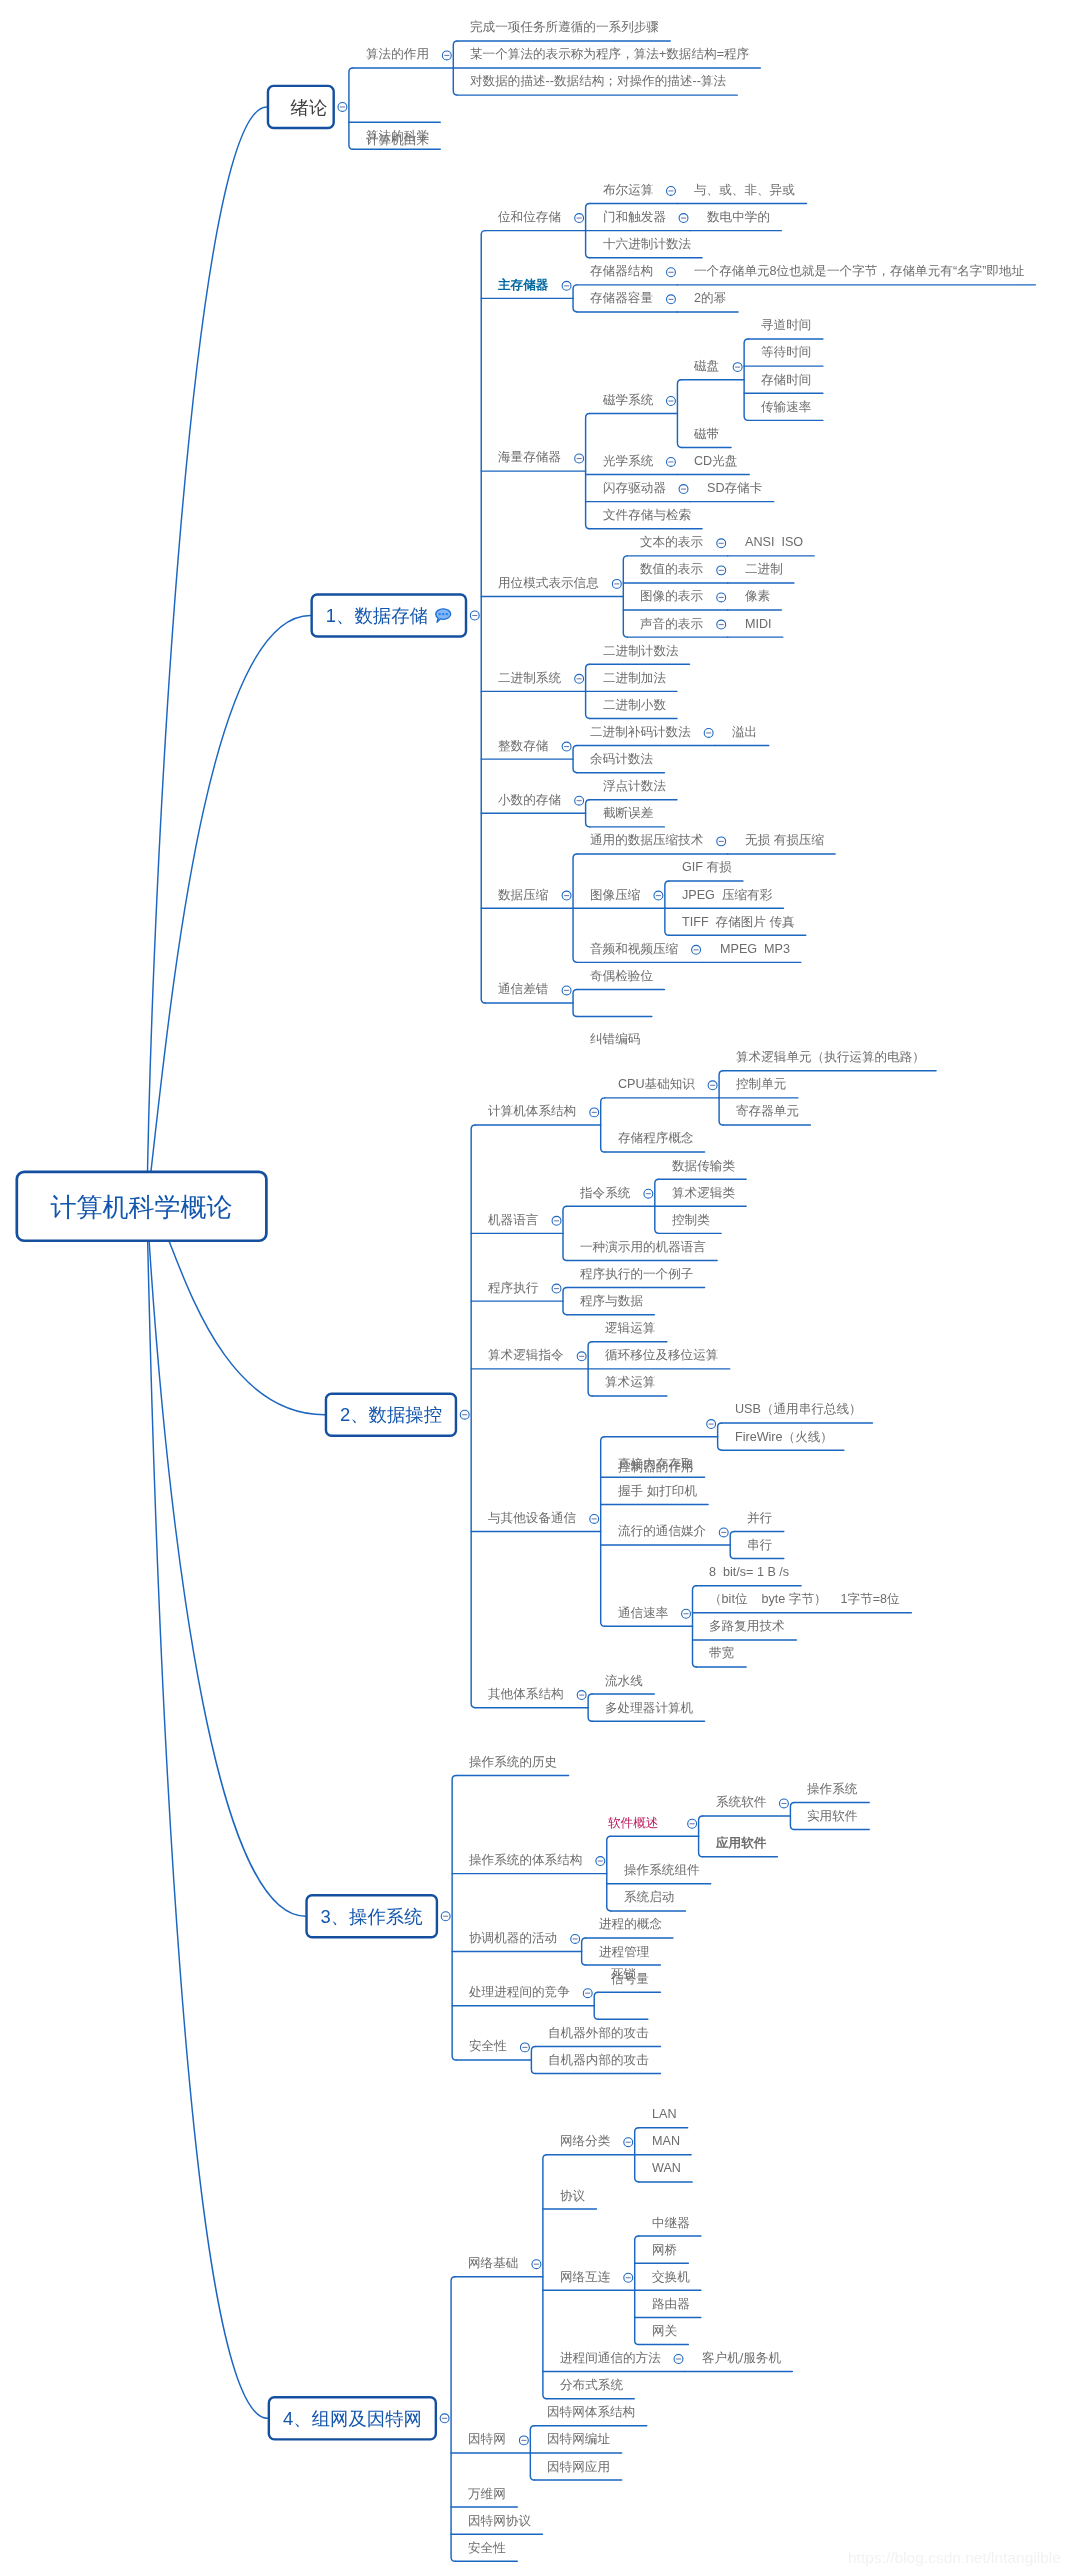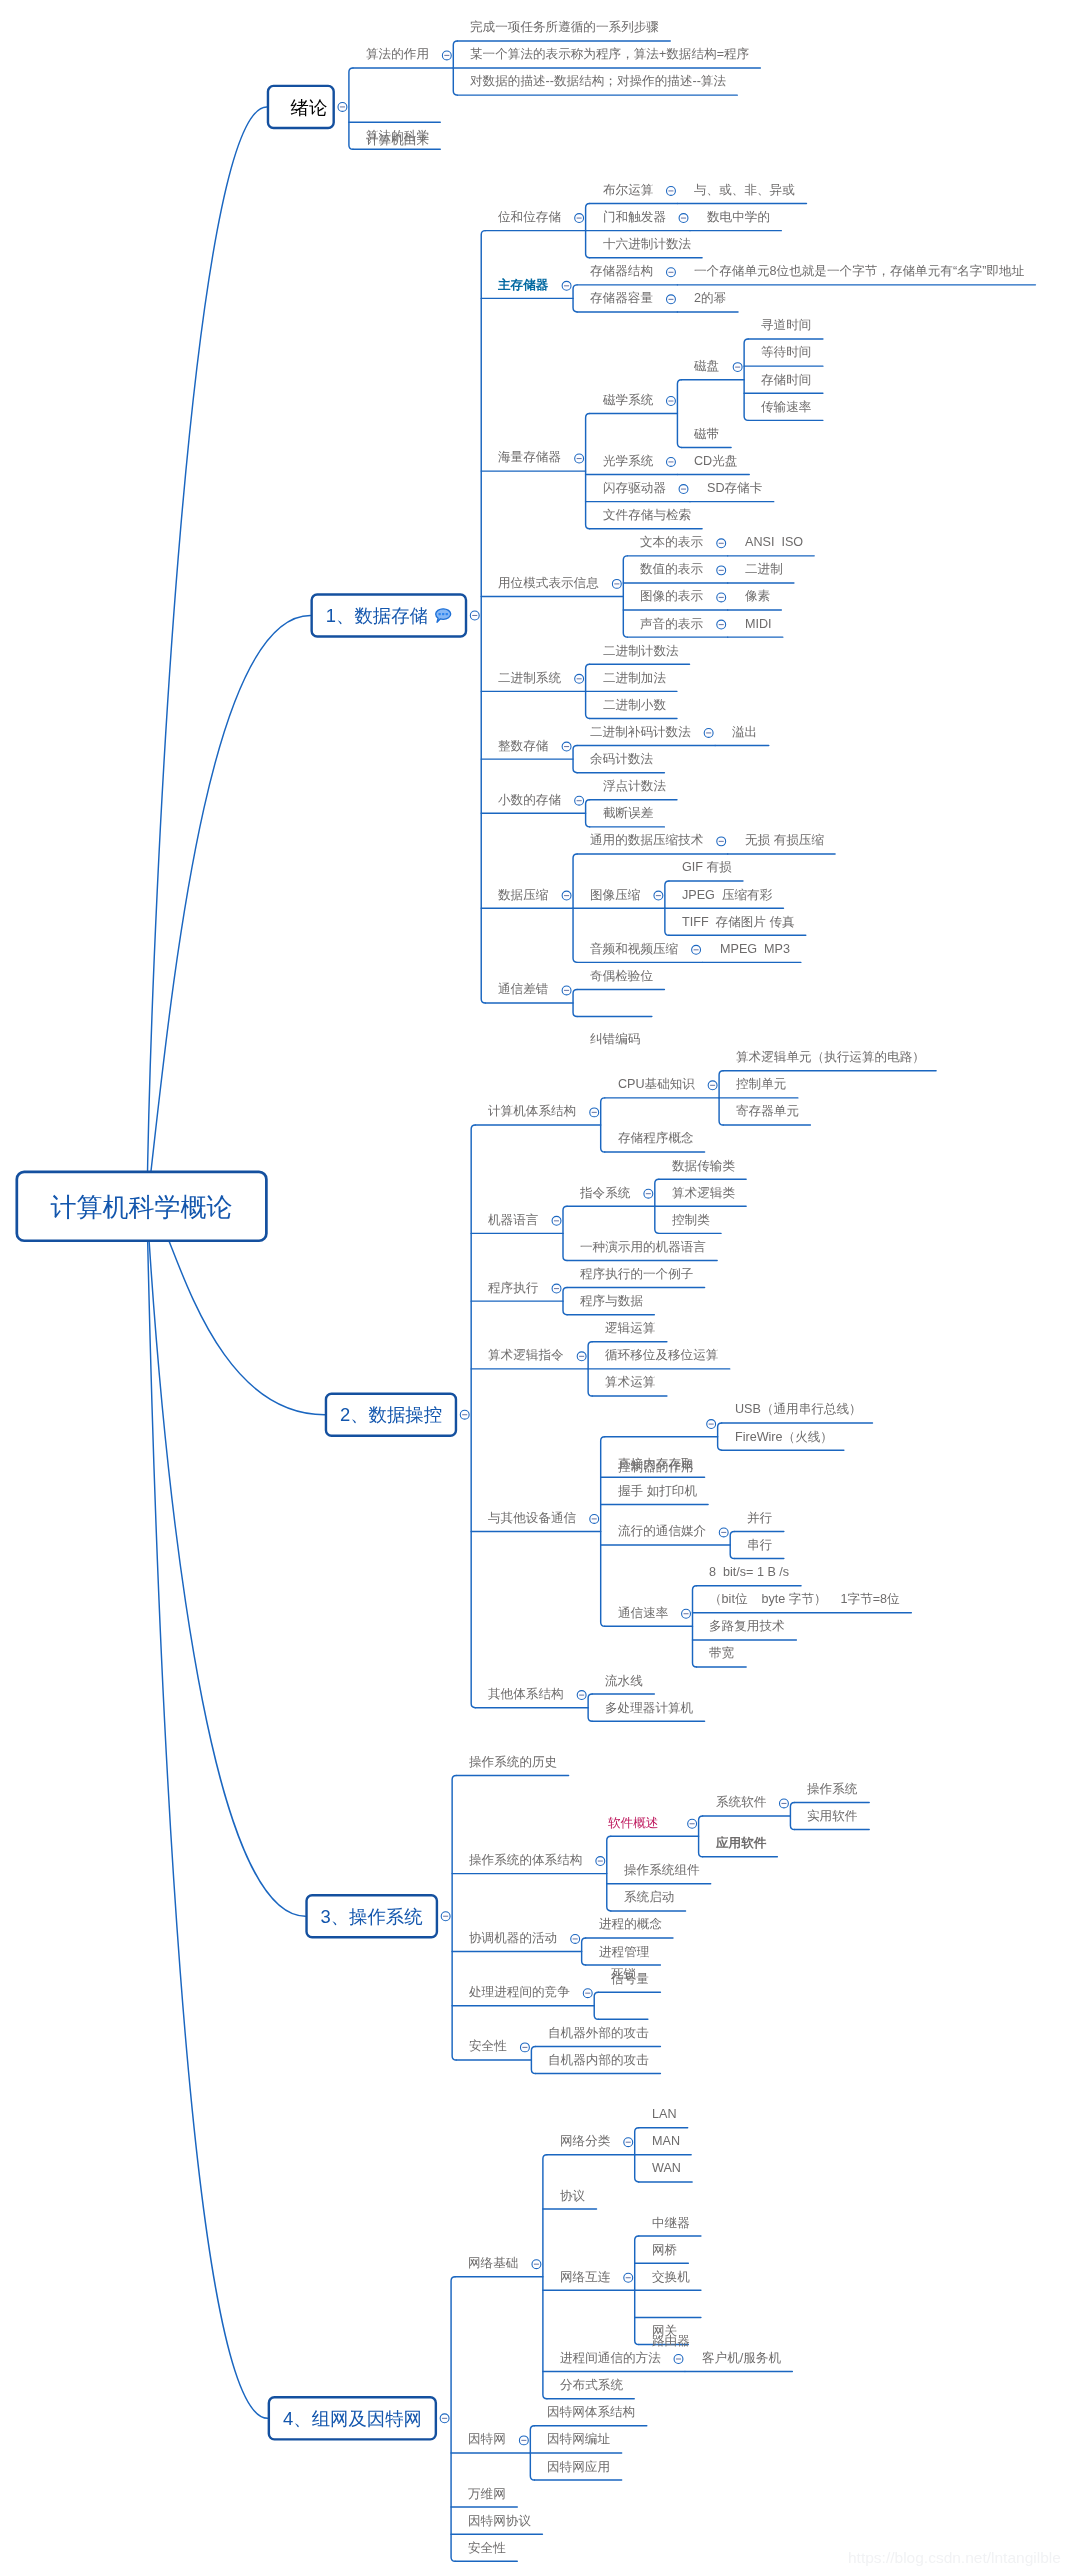--- a/index.html
+++ b/index.html
@@ -417,21 +417,21 @@
       <path d="M552.9000000000001,2509.7 Q548.7,2509.7 548.7,2513.8999999999996 L548.7,2561.6000000000004 Q548.7,2565.8 552.9000000000001,2565.8" fill="none" stroke="#1a66c0" stroke-width="1.5" stroke-linecap="round"></path>
       <path d="M552.9000000000001,2509.7 L669.2,2509.7" fill="none" stroke="#1a66c0" stroke-width="1.5" stroke-linecap="round"></path>
       <path d="M548.7,2537.8 L643.2,2537.8" fill="none" stroke="#1a66c0" stroke-width="1.5" stroke-linecap="round"></path>
       <path d="M552.9000000000001,2565.8 L643.2,2565.8" fill="none" stroke="#1a66c0" stroke-width="1.5" stroke-linecap="round"></path>
       <path d="M466.7,2593.8 L535.2,2593.8" fill="none" stroke="#1a66c0" stroke-width="1.5" stroke-linecap="round"></path>
       <path d="M466.7,2621.9 L561.2,2621.9" fill="none" stroke="#1a66c0" stroke-width="1.5" stroke-linecap="round"></path>
       <path d="M470.9,2649.9 L535.2,2649.9" fill="none" stroke="#1a66c0" stroke-width="1.5" stroke-linecap="round"></path>
     </svg>
   <div id="nodes">
       <div class="nodebox lv0" style="left: 15.5px; top: 1171px; width: 252px; color: rgb(19, 86, 173);"><span>计算机科学概论</span></div>
-      <div class="nodebox lv1" style="left: 267px; top: 85px; width: 84px; color: #000000;"><span>绪论</span></div>
+      <div class="nodebox lv1" style="left: 267px; top: 85px; width: 84px; color: #404040;"><span>绪论</span></div>
       <div class="lbl" style="left: 366px; top: 55px; color: rgb(109, 107, 107);">算法的作用</div>
       <div class="lbl" style="left: 470px; top: 28px; color: rgb(109, 107, 107);">完成一项任务所遵循的一系列步骤</div>
       <div class="lbl" style="left: 470px; top: 55px; color: rgb(109, 107, 107);">某一个算法的表示称为程序，算法+数据结构=程序</div>
       <div class="lbl" style="left: 470px; top: 82px; color: rgb(109, 107, 107);">对数据的描述--数据结构；对操作的描述--算法</div>
       <div class="lbl" style="left: 366px; top: 110px; color: rgb(109, 107, 107); margin-top: 31px;">计算机由来</div>
       <div class="lbl" style="left: 366px; top: 137px; color: rgb(109, 107, 107);">算法的科学</div>
       <div class="nodebox lv1" style="left: 310px; top: 593px; width: 157px; color: rgb(19, 86, 173);"><span>1、数据存储</span><svg class="note" viewBox="0 0 16.2 14.6" style="position: static; margin-left: 6.8px; margin-top: 1.9px;">
           <path d="M8.1 0.7 C12.2 0.7 15.5 3.0 15.5 5.9 C15.5 8.8 12.2 11.1 8.1 11.1 C7.0 11.1 6.0 11.0 5.1 10.7 L2.0 13.9 L3.1 10.0 C1.6 9.0 0.7 7.5 0.7 5.9 C0.7 3.0 4.0 0.7 8.1 0.7 Z" fill="#85b7f5" stroke="#1c6fd6" stroke-width="1.3" stroke-linejoin="round"></path>
           <rect x="3.4499999999999997" y="4.75" width="2.3" height="2.3" rx="0.4" fill="#2f86f0"></rect>
           <rect x="6.949999999999999" y="4.75" width="2.3" height="2.3" rx="0.4" fill="#2f86f0"></rect>
@@ -553,21 +553,21 @@
       <div class="lbl" style="left: 468px; top: 2264px; color: rgb(109, 107, 107);">网络基础</div>
       <div class="lbl" style="left: 560px; top: 2142px; color: rgb(109, 107, 107);">网络分类</div>
       <div class="lbl" style="left: 652px; top: 2115px; color: rgb(109, 107, 107);">LAN</div>
       <div class="lbl" style="left: 652px; top: 2142px; color: rgb(109, 107, 107);">MAN</div>
       <div class="lbl" style="left: 652px; top: 2169px; color: rgb(109, 107, 107);">WAN</div>
       <div class="lbl" style="left: 560px; top: 2197px; color: rgb(109, 107, 107);">协议</div>
       <div class="lbl" style="left: 560px; top: 2278px; color: rgb(109, 107, 107);">网络互连</div>
       <div class="lbl" style="left: 652px; top: 2224px; color: rgb(109, 107, 107);">中继器</div>
       <div class="lbl" style="left: 652px; top: 2251px; color: rgb(109, 107, 107);">网桥</div>
       <div class="lbl" style="left: 652px; top: 2278px; color: rgb(109, 107, 107);">交换机</div>
-      <div class="lbl" style="left: 652px; top: 2305px; color: rgb(109, 107, 107); margin-top: 37px;">路由器</div>
+      <div class="lbl" style="left: 652px; top: 2305px; color: rgb(109, 107, 107);">路由器</div>
       <div class="lbl" style="left: 652px; top: 2332px; color: rgb(109, 107, 107);">网关</div>
       <div class="lbl" style="left: 560px; top: 2359px; color: rgb(109, 107, 107);">进程间通信的方法</div>
       <div class="lbl" style="left: 702px; top: 2359px; color: rgb(109, 107, 107);">客户机/服务机</div>
       <div class="lbl" style="left: 560px; top: 2386px; color: rgb(109, 107, 107);">分布式系统</div>
       <div class="lbl" style="left: 468px; top: 2440px; color: rgb(109, 107, 107);">因特网</div>
       <div class="lbl" style="left: 547px; top: 2413px; color: rgb(109, 107, 107);">因特网体系结构</div>
       <div class="lbl" style="left: 547px; top: 2440px; color: rgb(109, 107, 107);">因特网编址</div>
       <div class="lbl" style="left: 547px; top: 2468px; color: rgb(109, 107, 107);">因特网应用</div>
       <div class="lbl" style="left: 468px; top: 2495px; color: rgb(109, 107, 107);">万维网</div>
       <div class="lbl" style="left: 468px; top: 2522px; color: rgb(109, 107, 107);">因特网协议</div>

